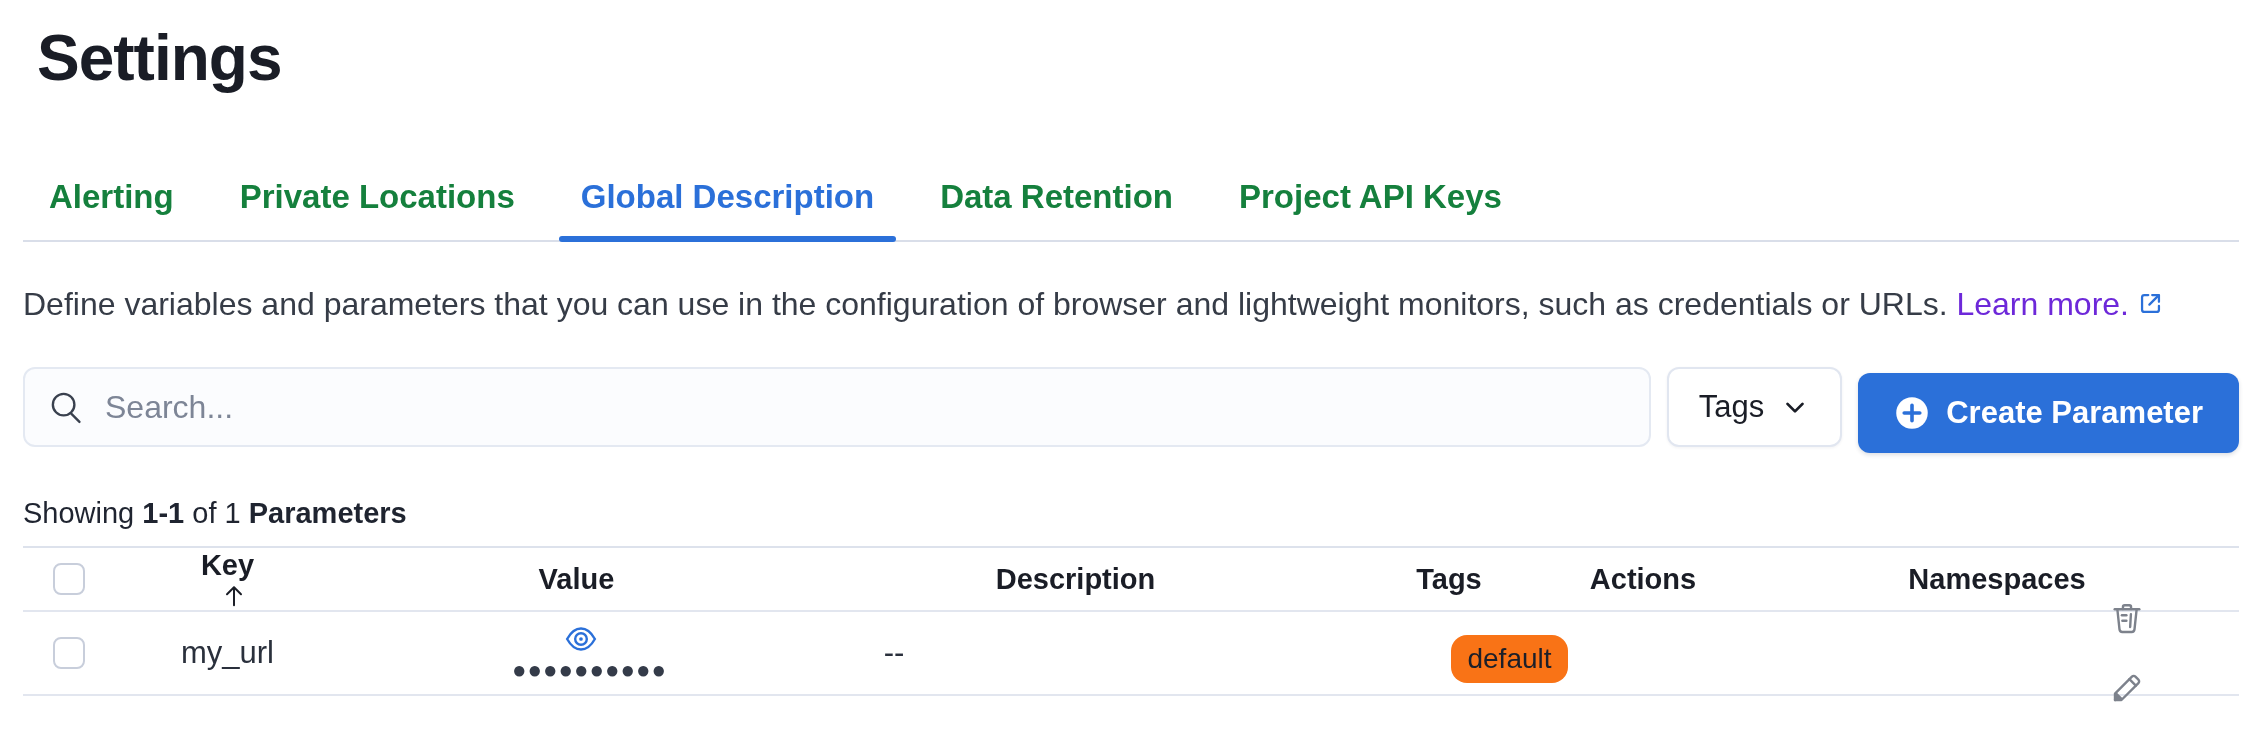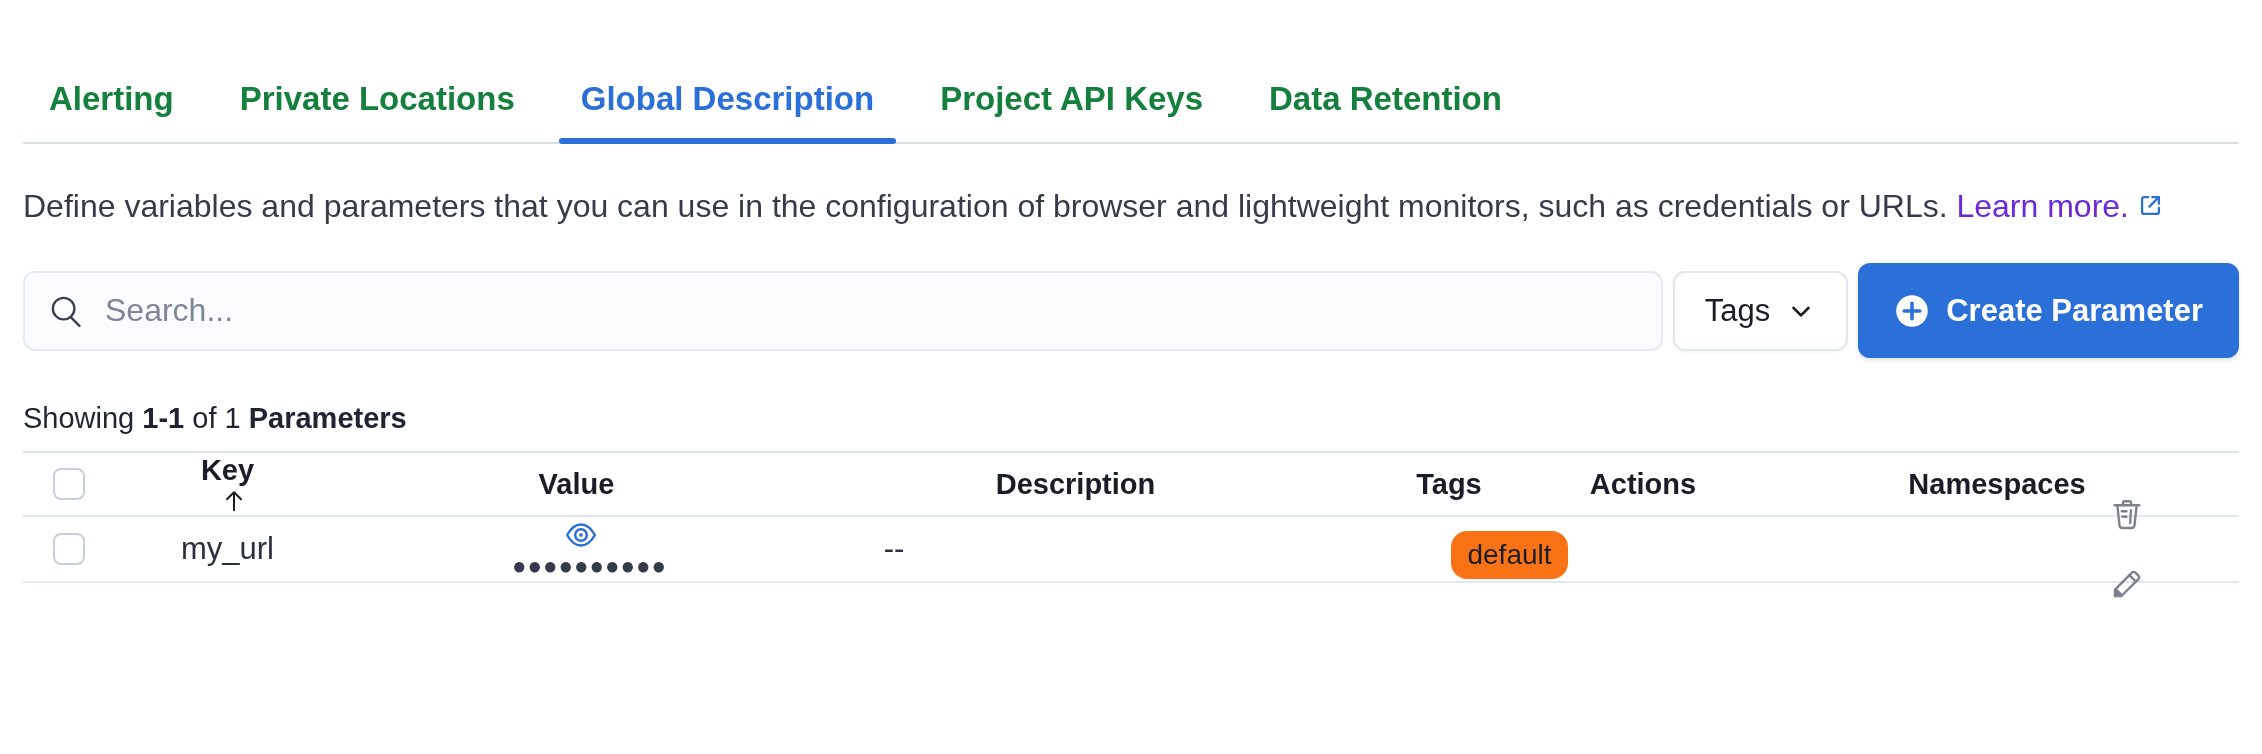--- a/index.html
+++ b/index.html
@@ -62,21 +62,21 @@
     cursor: pointer;
     white-space: normal;
   }
   .learn-more svg { vertical-align: -2px; margin-left: 8px; }
 
   
   .controls {
     display: flex;
     align-items: center;
     margin-top: 32px;
-    gap: 10px;
+    gap: 16px;
     justify-content: center;
   }
   .search-box {
     flex: 1;
     display: flex;
     align-items: center;
     height: 80px;
     background: #fbfcfe;
     border: 2px solid #e4e9f2;
     border-radius: 12px;
@@ -106,50 +106,51 @@
     font-weight: 500;
     color: #1a1d26;
     cursor: pointer;
     box-shadow: 0 1px 3px rgba(30,40,70,0.06);
   }
   .create-button {
     display: flex;
     align-items: center;
     justify-content: center;
     gap: 16px;
-    height: 95px;
+    height: 80px;
     padding: 0 36px;
     background: #2b70d9;
     border: none;
     border-radius: 12px;
     font-family: "Liberation Sans", sans-serif;
     font-size: 31px;
     font-weight: 700;
     color: #ffffff;
     cursor: pointer;
     box-shadow: 0 2px 4px rgba(30,40,70,0.15);
+    margin-top: 12px;
   }
 
   
   .summary {
     margin-top: 44px;
     font-size: 29px;
     color: #1f2430;
   }
   .summary b { font-weight: 700; }
 
   
   .table { margin-top: 16px; width: 2216px; }
   .t-row {
     display: flex;
     align-items: center;
     border-bottom: 2px solid #e2e6ef;
   }
   .t-row.head { height: 66px; border-top: 2px solid #dde2ec; font-weight: 700; font-size: 29px; color: #1a1d26; }
-  .t-row.body { height: 66px; font-size: 31px; color: #2a303c; text-align: right; }
+  .t-row.body { height: 84px; font-size: 31px; color: #2a303c; text-align: right; }
   .cell { display: flex; align-items: center; flex-direction: column; }
   .col-check   { width: 77px;  }
   .col-key     { width: 255px; }
   .col-value   { width: 443px; }
   .col-desc    { width: 555px; }
   .col-tags    { width: 192px; }
   .col-ns      { flex: 1; }
   .col-actions { width: 210px; justify-content: flex-end; padding-right: 14px; gap: 34px; }
   .checkbox {
     width: 32px; height: 32px;
@@ -176,27 +177,28 @@
     border-radius: 16px;
     margin-top: 12px;
   }
   .action-icon { display: inline-flex; cursor: pointer; }
 </style>
 </head>
 <body>
 
 <div class="container">
 
+  <h1 class="page-title">Settings</h1>
 
   <div class="tabs">
     <div class="tab">Alerting</div>
     <div class="tab">Private Locations</div>
     <div class="tab active">Global Description</div>
+    <div class="tab">Data Retention</div>
     <div class="tab">Project API Keys</div>
-    <div class="tab">Data Retention</div>
   </div>
 
   <p class="description"><span>Define variables and parameters that you can use in the configuration of browser and lightweight monitors, such as credentials or URLs.</span>
     <a class="learn-more"><span>Learn more.</span><svg width="27" height="27" viewBox="0 0 24 24" fill="none" stroke="#2b70d9" stroke-width="2" stroke-linecap="round" stroke-linejoin="round">
           <path d="M10 4.5 H6.5 a2 2 0 0 0 -2 2 v11 a2 2 0 0 0 2 2 h11 a2 2 0 0 0 2 -2 V14"></path>
           <path d="M13.5 4.5 h6 v6"></path>
           <line x1="19.2" y1="4.8" x2="11" y2="13"></line>
         </svg></a>
   </p>
 

